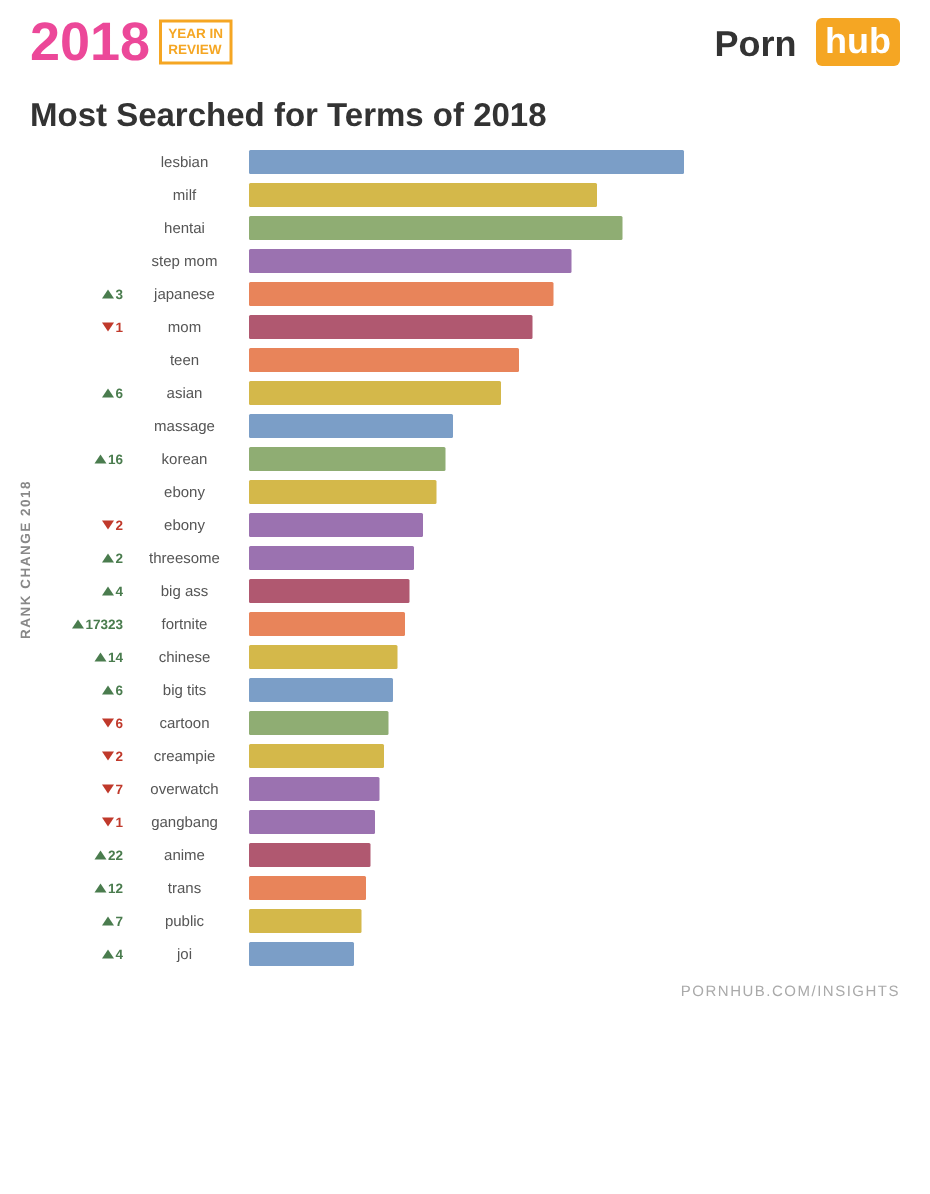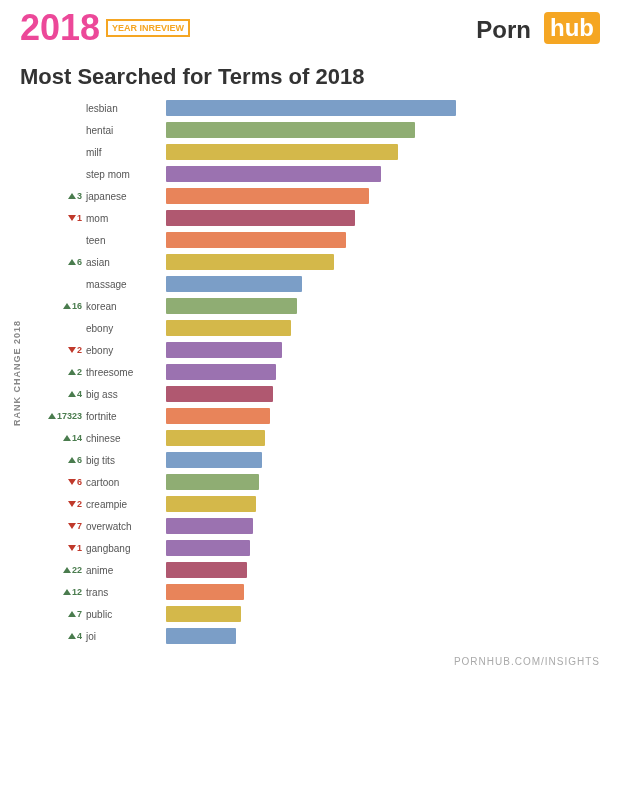--- a/index.html
+++ b/index.html
@@ -27,21 +27,21 @@
 
     .year-text {
       font-size: 36px;
       font-weight: 900;
       color: #ec4899;
       line-height: 1;
     }
 
     .year-in-review {
       display: flex;
-      flex-direction: row;
+      flex-direction: column;
       font-size: 9px;
       font-weight: 700;
       color: #f5a623;
       text-transform: uppercase;
       line-height: 1.2;
       border: 2px solid #f5a623;
       padding: 2px 4px;
     }
 
     .pornhub-logo {
@@ -132,21 +132,21 @@
     .triangle-down {
       width: 0; height: 0;
       border-left: 4px solid transparent;
       border-right: 4px solid transparent;
       border-top: 6px solid #c0392b;
       display: inline-block;
     }
 
     .term-label {
       width: 80px;
-      text-align: left;
+      text-align: center;
       font-size: 10px;
       color: #555;
       padding-right: 6px;
       white-space: nowrap;
     }
 
     .bar-area {
       flex: 1;
       height: 100%;
       display: flex;
@@ -192,30 +192,30 @@
   <div class="chart-inner" id="chart-inner">
   <div class="bar-row">
         <div class="rank-change none"></div>
         <div class="term-label">lesbian</div>
         <div class="bar-area">
           <div class="bar" style="width: 290px; background-color: rgb(123, 158, 199);"></div>
         </div>
       </div>
       <div class="bar-row">
         <div class="rank-change none"></div>
+        <div class="term-label">milf</div>
+        <div class="bar-area">
+          <div class="bar" style="width: 232px; background-color: rgb(212, 184, 74);"></div>
+        </div>
+      </div>
+      <div class="bar-row">
+        <div class="rank-change none"></div>
         <div class="term-label">hentai</div>
         <div class="bar-area">
           <div class="bar" style="width: 249.4px; background-color: rgb(143, 173, 115);"></div>
-        </div>
-      </div>
-      <div class="bar-row">
-        <div class="rank-change none"></div>
-        <div class="term-label">milf</div>
-        <div class="bar-area">
-          <div class="bar" style="width: 232px; background-color: rgb(212, 184, 74);"></div>
         </div>
       </div>
       <div class="bar-row">
         <div class="rank-change none"></div>
         <div class="term-label">step mom</div>
         <div class="bar-area">
           <div class="bar" style="width: 214.6px; background-color: rgb(155, 114, 176);"></div>
         </div>
       </div>
       <div class="bar-row">

